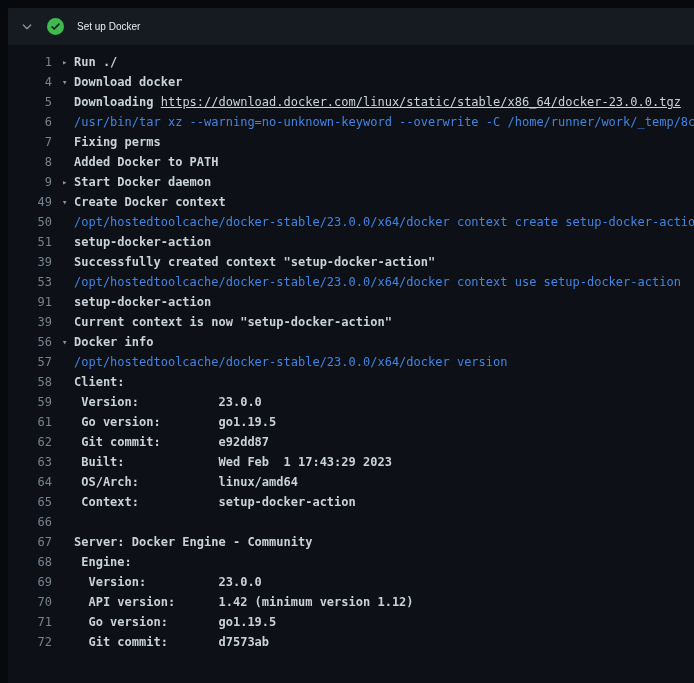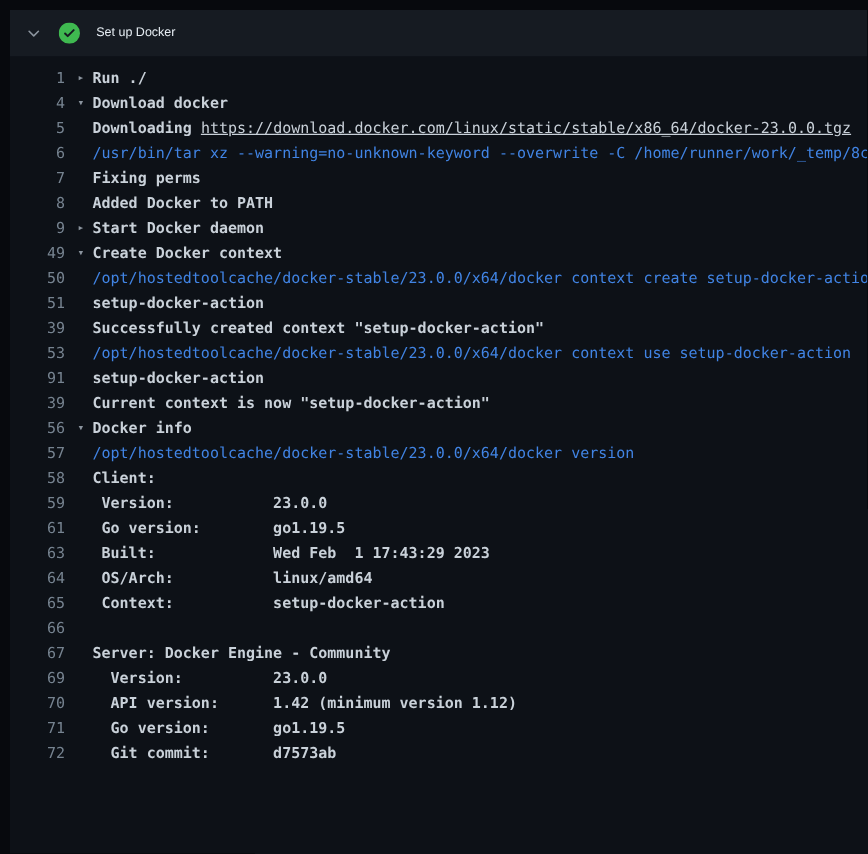--- a/index.html
+++ b/index.html
@@ -83,25 +83,27 @@
         <div class="row"><span class="num">51</span><span class="cell child"><span class="seg-plain">setup-docker-action</span></span></div>
         <div class="row"><span class="num">39</span><span class="cell child"><span class="seg-plain">Successfully created context "setup-docker-action"</span></span></div>
         <div class="row"><span class="num">53</span><span class="cell child"><span class="seg-command">/opt/hostedtoolcache/docker-stable/23.0.0/x64/docker context use setup-docker-action</span></span></div>
         <div class="row"><span class="num">91</span><span class="cell child"><span class="seg-plain">setup-docker-action</span></span></div>
         <div class="row"><span class="num">39</span><span class="cell child"><span class="seg-plain">Current context is now "setup-docker-action"</span></span></div>
         <div class="row"><span class="num">56</span><span class="cell"><span class="arrow">▾</span><span class="seg-plain">Docker info</span></span></div>
         <div class="row"><span class="num">57</span><span class="cell child"><span class="seg-command">/opt/hostedtoolcache/docker-stable/23.0.0/x64/docker version</span></span></div>
         <div class="row"><span class="num">58</span><span class="cell child"><span class="seg-plain">Client:</span></span></div>
         <div class="row"><span class="num">59</span><span class="cell child"><span class="seg-plain"> Version:           23.0.0</span></span></div>
         <div class="row"><span class="num">61</span><span class="cell child"><span class="seg-plain"> Go version:        go1.19.5</span></span></div>
+        <div class="row"><span class="num">62</span><span class="cell child"><span class="seg-plain"> Git commit:        e92dd87</span></span></div>
         <div class="row"><span class="num">63</span><span class="cell child"><span class="seg-plain"> Built:             Wed Feb  1 17:43:29 2023</span></span></div>
         <div class="row"><span class="num">64</span><span class="cell child"><span class="seg-plain"> OS/Arch:           linux/amd64</span></span></div>
         <div class="row"><span class="num">65</span><span class="cell child"><span class="seg-plain"> Context:           setup-docker-action</span></span></div>
         <div class="row"><span class="num">66</span><span class="cell child"></span></div>
         <div class="row"><span class="num">67</span><span class="cell child"><span class="seg-plain">Server: Docker Engine - Community</span></span></div>
+        <div class="row"><span class="num">68</span><span class="cell child"><span class="seg-plain"> Engine:</span></span></div>
         <div class="row"><span class="num">69</span><span class="cell child"><span class="seg-plain">  Version:          23.0.0</span></span></div>
         <div class="row"><span class="num">70</span><span class="cell child"><span class="seg-plain">  API version:      1.42 (minimum version 1.12)</span></span></div>
         <div class="row"><span class="num">71</span><span class="cell child"><span class="seg-plain">  Go version:       go1.19.5</span></span></div>
         <div class="row"><span class="num">72</span><span class="cell child"><span class="seg-plain">  Git commit:       d7573ab</span></span></div>
       </div>
 
   </div>
 </div>
 
 </body></html>

